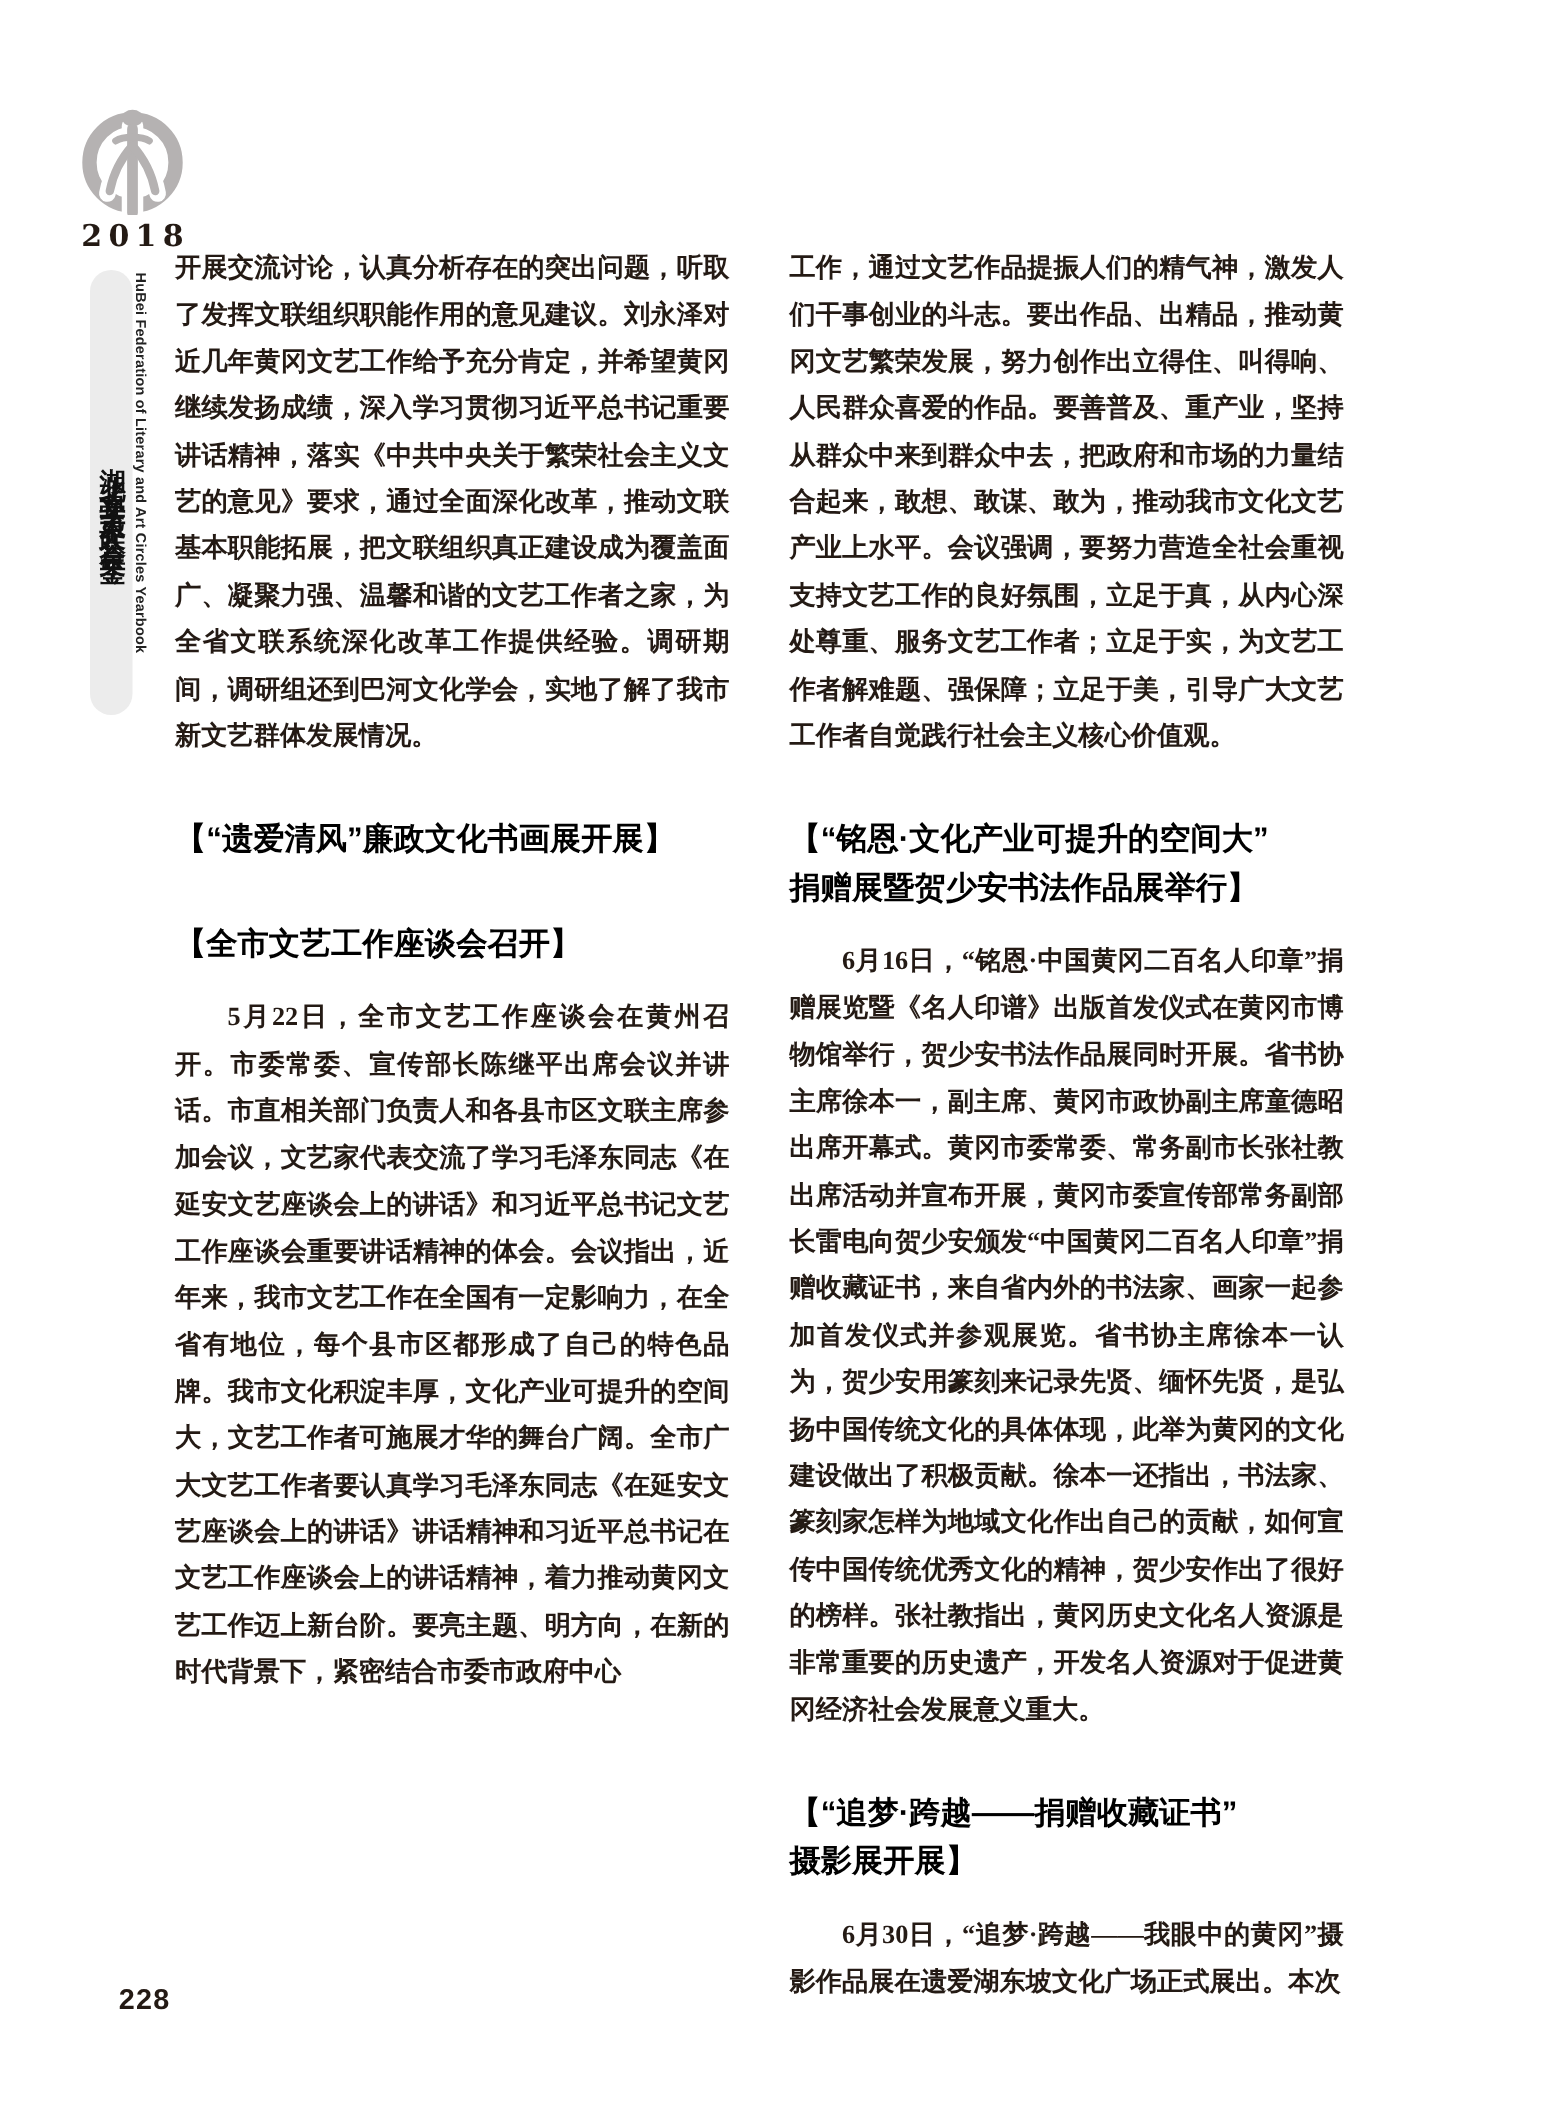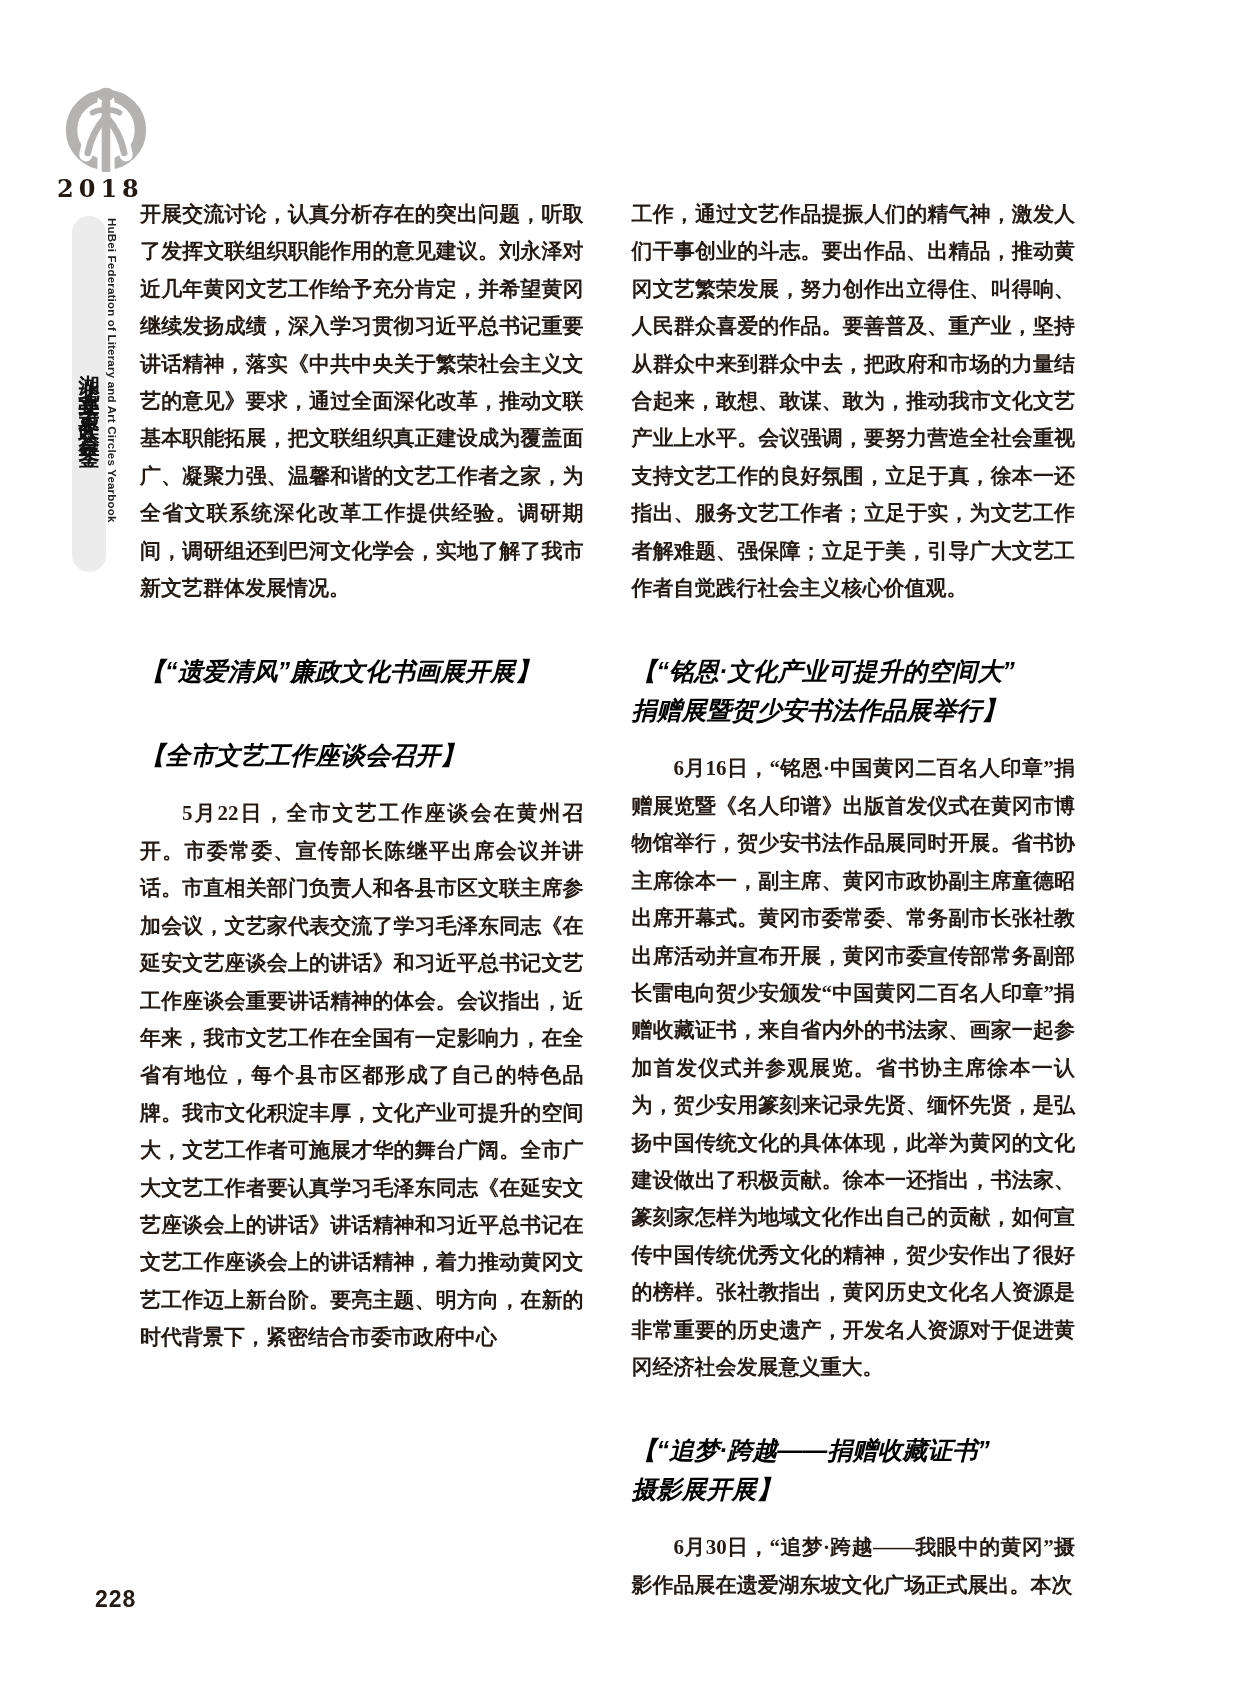--- a/index.html
+++ b/index.html
@@ -1,21 +1,21 @@
 <!DOCTYPE html>
 <html><head>
 <meta charset="utf-8">
 <style>
   html,body{margin:0;padding:0;}
   body{
     width:1241px;height:1684px;background:#ffffff;position:relative;
     font-family:"Liberation Serif", serif;color:#241a14;overflow:hidden;
   }
   
-  .logo-wrap{position:absolute;left:52px;top:84px;width:108px;text-align:left;}
+  .logo-wrap{position:absolute;left:52px;top:84px;width:108px;text-align:center;}
   .logo-svg{width:96px;height:88px;display:block;margin:0 auto;}
   .logo-year{
     font-family:"DejaVu Serif", serif;font-weight:700;font-size:24px;
     letter-spacing:5px;color:#241a14;margin-top:2px;padding-left:5px;
   }
   .sidebar-cn{
     position:absolute;left:72px;top:216px;width:34px;height:356px;
     background:#ececec;border-radius:17px;
     writing-mode:vertical-lr;text-orientation:upright;
     font-family:"Liberation Sans", sans-serif;font-weight:700;font-size:21px;
@@ -42,21 +42,20 @@
   .para{
     font-size:21px;line-height:37.4px;text-align:justify;
     font-weight:600;margin:0;
   }
   .para.indent{text-indent:2em;}
   .heading{
     font-family:"Liberation Sans", sans-serif;
     font-size:25px;font-weight:700;color:#000;
     line-height:39px;margin:45px 0 20px 0;white-space:pre-line;
     text-align:left;
-    font-style:italic;
   }
 </style>
 </head>
 <body>
 
 <div class="logo-wrap">
   <svg class="logo-svg" viewBox="0 0 100 92" aria-hidden="true">
     <g fill="none" stroke="#b5b2b2">
       <circle cx="50" cy="48" r="36" stroke-width="12"></circle>
     </g>
@@ -82,21 +81,21 @@
 <div class="sidebar-en">HuBei Federation of Literary and Art Circles Yearbook</div>
 
 <div class="content">
   <div class="col">
     <p class="para">开展交流讨论，认真分析存在的突出问题，听取了发挥文联组织职能作用的意见建议。刘永泽对近几年黄冈文艺工作给予充分肯定，并希望黄冈继续发扬成绩，深入学习贯彻习近平总书记重要讲话精神，落实《中共中央关于繁荣社会主义文艺的意见》要求，通过全面深化改革，推动文联基本职能拓展，把文联组织真正建设成为覆盖面广、凝聚力强、温馨和谐的文艺工作者之家，为全省文联系统深化改革工作提供经验。调研期间，调研组还到巴河文化学会，实地了解了我市新文艺群体发展情况。</p>
     <h2 class="heading">【“遗爱清风”廉政文化书画展开展】</h2>
     <h2 class="heading">【全市文艺工作座谈会召开】</h2>
     <p class="para indent">5月22日，全市文艺工作座谈会在黄州召开。市委常委、宣传部长陈继平出席会议并讲话。市直相关部门负责人和各县市区文联主席参加会议，文艺家代表交流了学习毛泽东同志《在延安文艺座谈会上的讲话》和习近平总书记文艺工作座谈会重要讲话精神的体会。会议指出，近年来，我市文艺工作在全国有一定影响力，在全省有地位，每个县市区都形成了自己的特色品牌。我市文化积淀丰厚，文化产业可提升的空间大，文艺工作者可施展才华的舞台广阔。全市广大文艺工作者要认真学习毛泽东同志《在延安文艺座谈会上的讲话》讲话精神和习近平总书记在文艺工作座谈会上的讲话精神，着力推动黄冈文艺工作迈上新台阶。要亮主题、明方向，在新的时代背景下，紧密结合市委市政府中心</p>
   </div>
   <div class="col">
-    <p class="para">工作，通过文艺作品提振人们的精气神，激发人们干事创业的斗志。要出作品、出精品，推动黄冈文艺繁荣发展，努力创作出立得住、叫得响、人民群众喜爱的作品。要善普及、重产业，坚持从群众中来到群众中去，把政府和市场的力量结合起来，敢想、敢谋、敢为，推动我市文化文艺产业上水平。会议强调，要努力营造全社会重视支持文艺工作的良好氛围，立足于真，徐本一还指出、服务文艺工作者；立足于实，为文艺工作者解难题、强保障；立足于美，引导广大文艺工作者自觉践行社会主义核心价值观。</p>
+    <p class="para">工作，通过文艺作品提振人们的精气神，激发人们干事创业的斗志。要出作品、出精品，推动黄冈文艺繁荣发展，努力创作出立得住、叫得响、人民群众喜爱的作品。要善普及、重产业，坚持从群众中来到群众中去，把政府和市场的力量结合起来，敢想、敢谋、敢为，推动我市文化文艺产业上水平。会议强调，要努力营造全社会重视支持文艺工作的良好氛围，立足于真，从内心深处尊重、服务文艺工作者；立足于实，为文艺工作者解难题、强保障；立足于美，引导广大文艺工作者自觉践行社会主义核心价值观。</p>
     <h2 class="heading">【“铭恩·文化产业可提升的空间大”
 捐赠展暨贺少安书法作品展举行】</h2>
     <p class="para indent">6月16日，“铭恩·中国黄冈二百名人印章”捐赠展览暨《名人印谱》出版首发仪式在黄冈市博物馆举行，贺少安书法作品展同时开展。省书协主席徐本一，副主席、黄冈市政协副主席童德昭出席开幕式。黄冈市委常委、常务副市长张社教出席活动并宣布开展，黄冈市委宣传部常务副部长雷电向贺少安颁发“中国黄冈二百名人印章”捐赠收藏证书，来自省内外的书法家、画家一起参加首发仪式并参观展览。省书协主席徐本一认为，贺少安用篆刻来记录先贤、缅怀先贤，是弘扬中国传统文化的具体体现，此举为黄冈的文化建设做出了积极贡献。徐本一还指出，书法家、篆刻家怎样为地域文化作出自己的贡献，如何宣传中国传统优秀文化的精神，贺少安作出了很好的榜样。张社教指出，黄冈历史文化名人资源是非常重要的历史遗产，开发名人资源对于促进黄冈经济社会发展意义重大。</p>
     <h2 class="heading">【“追梦·跨越——捐赠收藏证书”
 摄影展开展】</h2>
     <p class="para indent">6月30日，“追梦·跨越——我眼中的黄冈”摄影作品展在遗爱湖东坡文化广场正式展出。本次</p>
   </div>
 </div>
 
 <div class="page-number">228</div>

